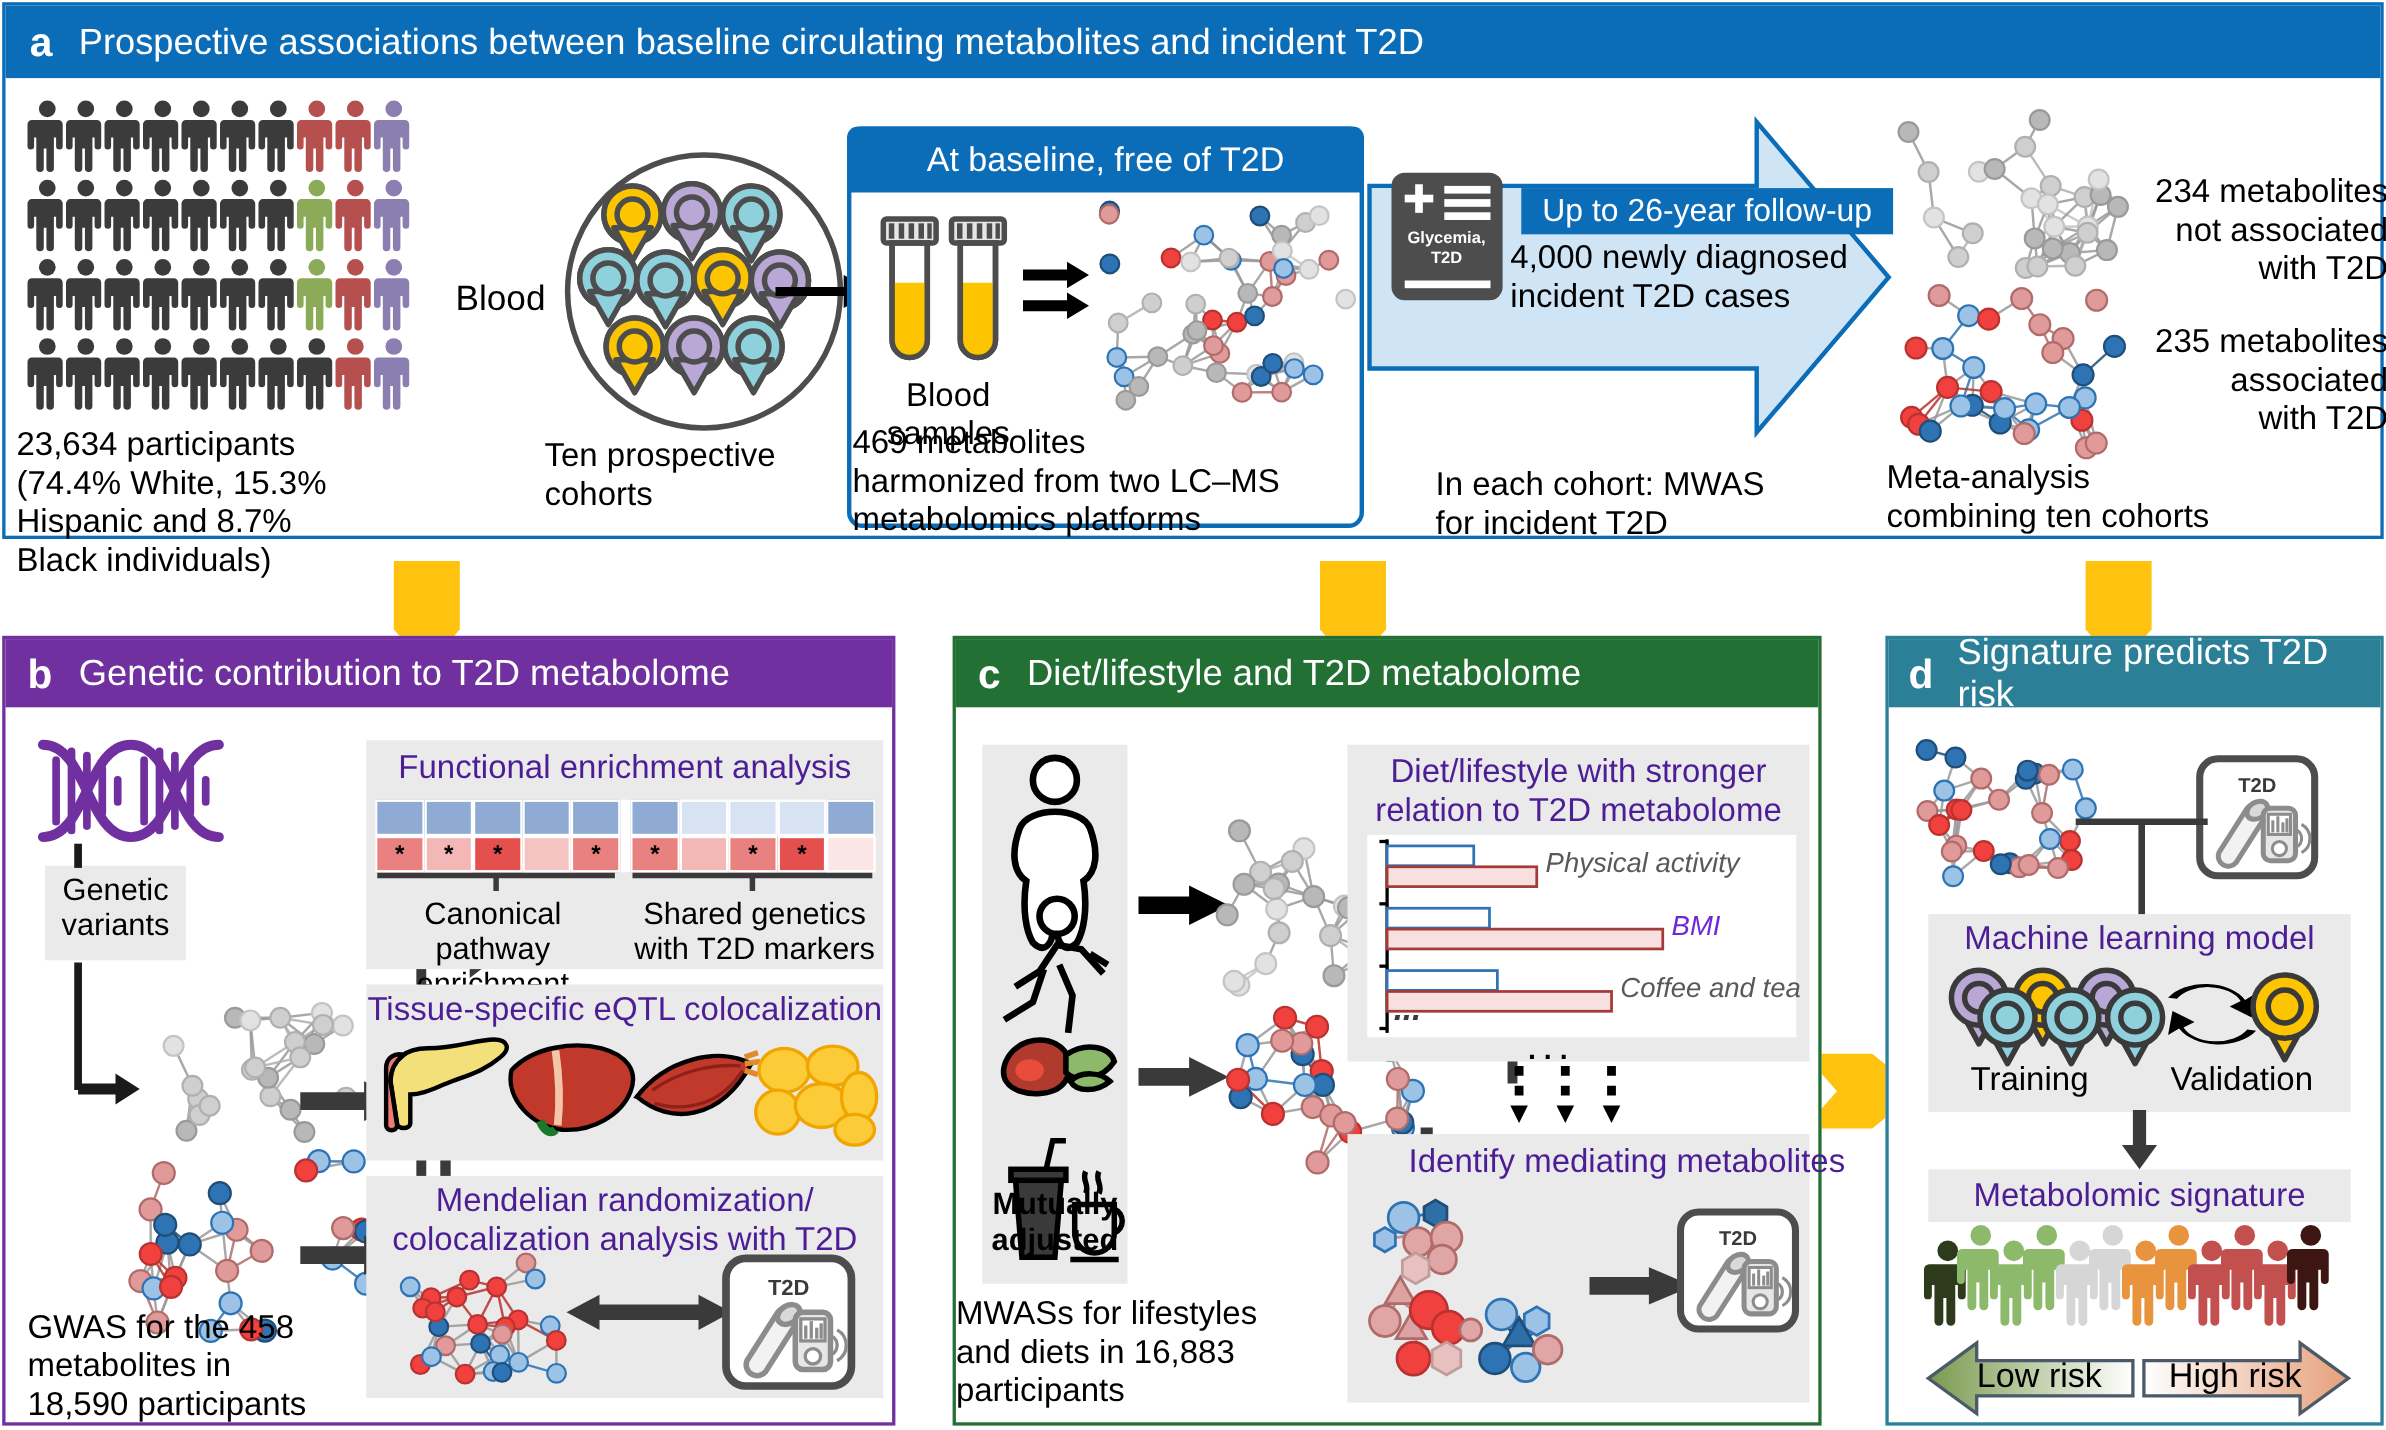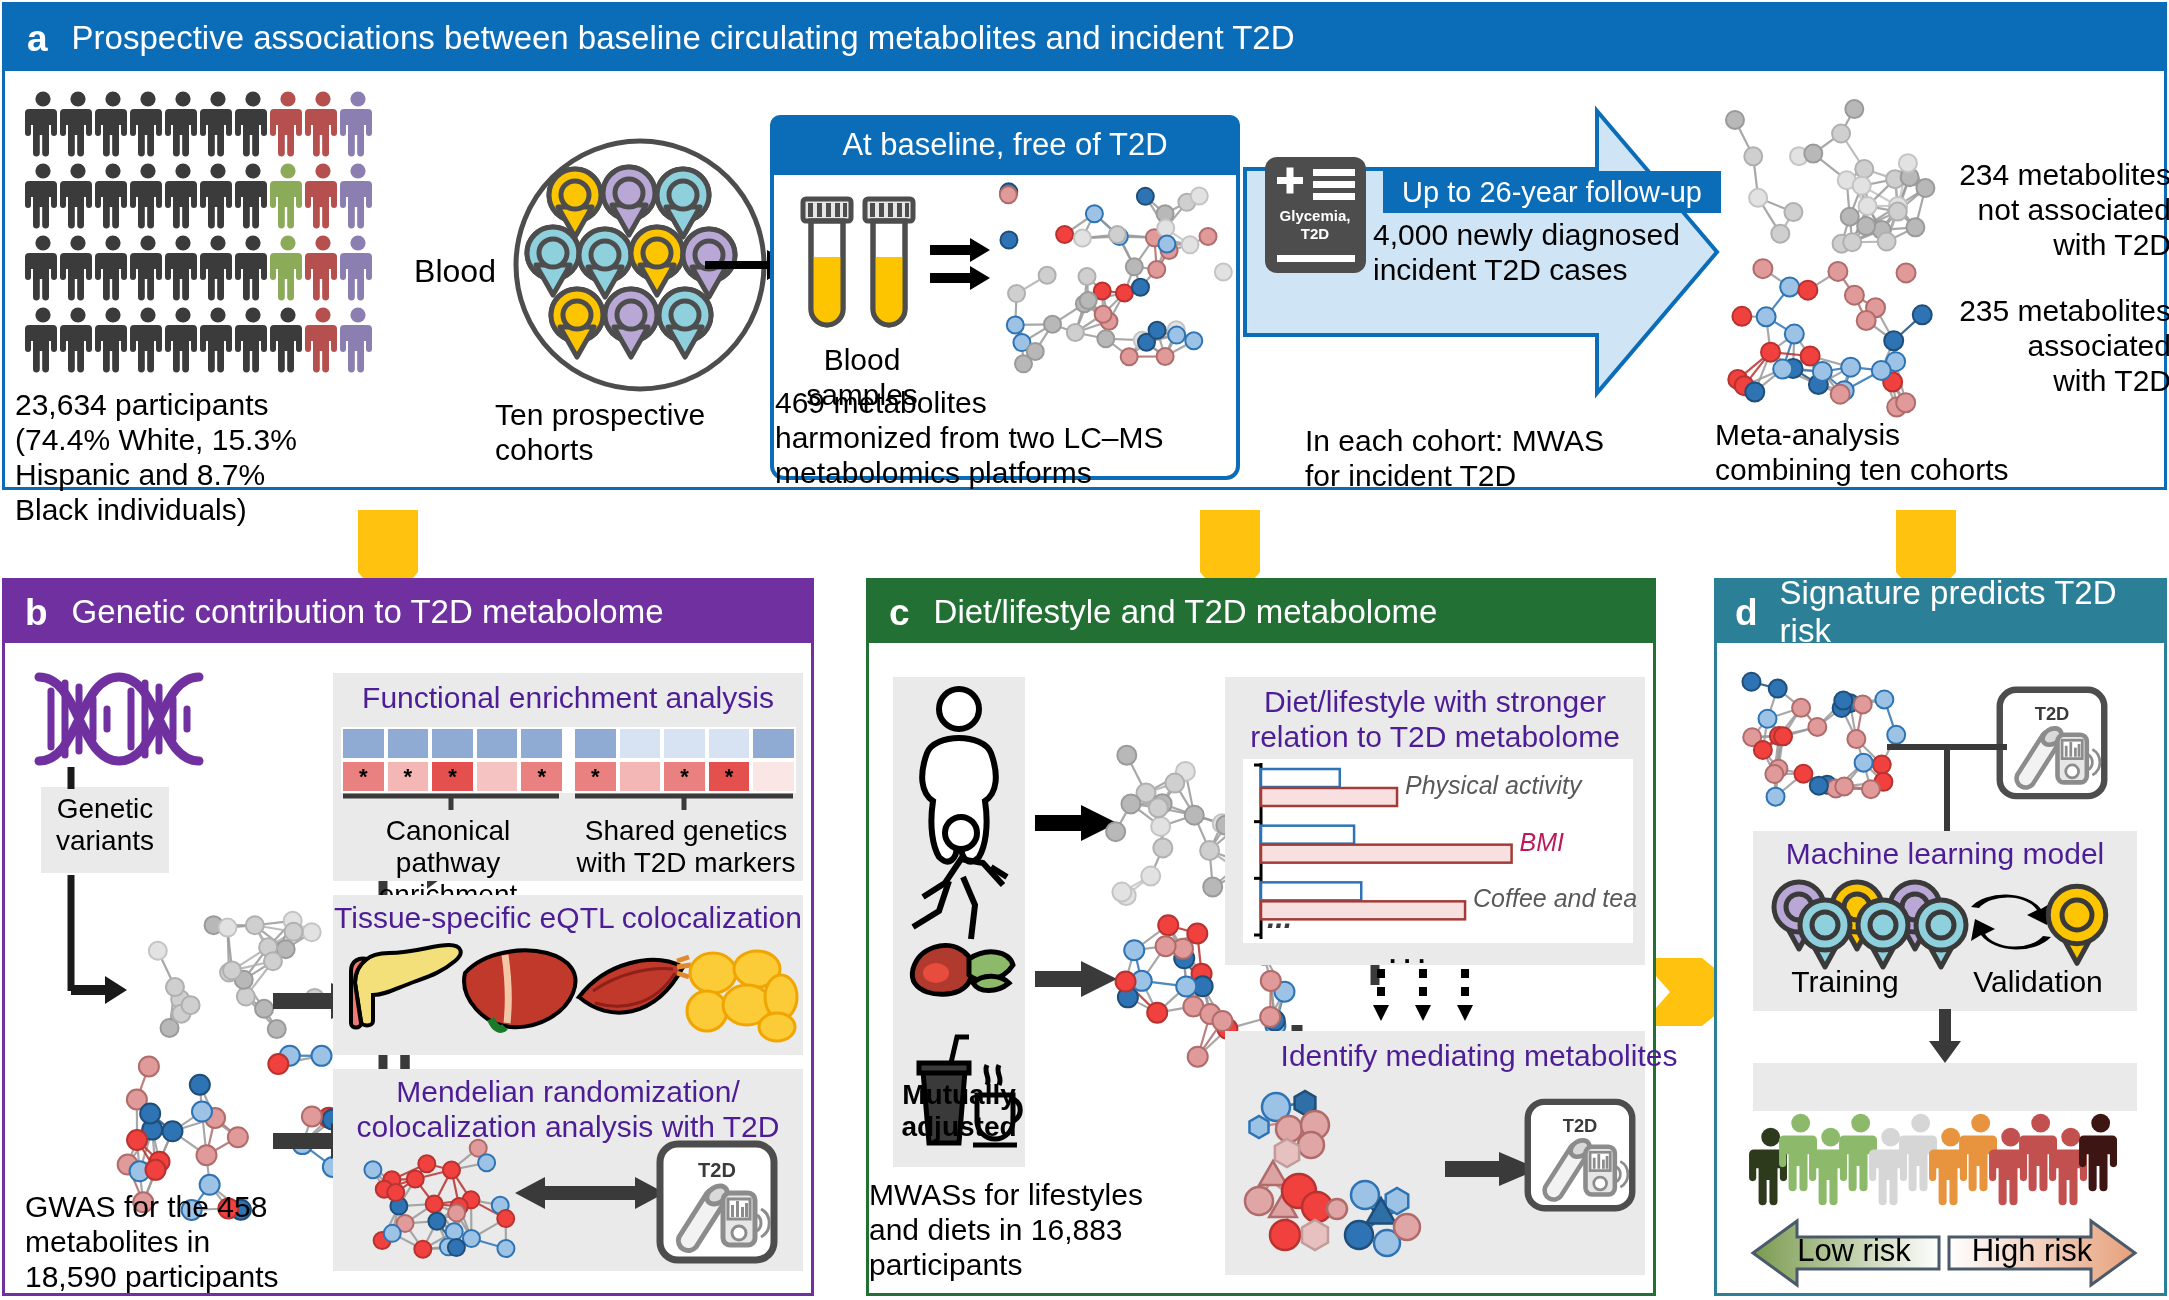--- a/index.html
+++ b/index.html
@@ -1331,21 +1331,21 @@
         <line x1="11" y1="62.666666666666664" x2="18" y2="62.666666666666664" stroke="#000" stroke-width="3"></line>
         <rect x="18" y="66.66666666666666" width="93.08" height="18" fill="#ffffff" stroke="#2e74b5" stroke-width="2.5"></rect>
         <rect x="18" y="85.66666666666666" width="250.6" height="18" fill="#f7e0df" stroke="#a33c38" stroke-width="2.5"></rect>
         <line x1="11" y1="119.33333333333333" x2="18" y2="119.33333333333333" stroke="#000" stroke-width="3"></line>
         <rect x="18" y="123.33333333333333" width="100.24" height="18" fill="#ffffff" stroke="#2e74b5" stroke-width="2.5"></rect>
         <rect x="18" y="142.33333333333331" width="204.06" height="18" fill="#f7e0df" stroke="#a33c38" stroke-width="2.5"></rect>
         <line x1="11" y1="176" x2="18" y2="176" stroke="#000" stroke-width="3"></line>
       </svg>
     <div id="bars-cat-labels">
         <div style="position: absolute; left: 162.04px; top: 12px; font-size: 25px; color: rgb(89, 89, 89); white-space: nowrap;">Physical activity</div>
-        <div style="position: absolute; left: 276.6px; top: 68.6667px; font-size: 25px; color: #be185d; white-space: nowrap;">BMI</div>
+        <div style="position: absolute; left: 276.6px; top: 68.6667px; font-size: 25px; color: #6d28d9; white-space: nowrap;">BMI</div>
         <div style="position: absolute; left: 230.06px; top: 125.333px; font-size: 25px; color: rgb(89, 89, 89); white-space: nowrap;">Coffee and tea</div>
       </div>
     <div style="position:absolute;left:24px;top:142px;font-size:30px;color:#3a3a3a;font-weight:bold;">...</div>
   </div>
   <div style="position:absolute;left:520px;top:358px;font-size:26px;color:#000;font-weight:bold;">. . .</div>
 
   <svg style="position:absolute;left:500px;top:388px;width:130px;height:62px;" viewBox="0 0 130 62">
     <g stroke="#000" stroke-width="8" stroke-dasharray="9 9" fill="none">
       <line x1="12" y1="0" x2="12" y2="36"></line>
         <line x1="54" y1="0" x2="54" y2="36"></line>
@@ -1587,20 +1587,21 @@
       </g>
     </svg>
   <div class="lbl" style="left:48px;top:384px;width:160px;font-size:30px;">Training</div>
   <div class="lbl" style="left:232px;top:384px;width:178px;font-size:30px;">Validation</div>
 
   <svg style="position:absolute;left:210px;top:428px;width:36px;height:54px;" viewBox="0 0 36 54">
     <path d="M12 0 h12 v32 h10 l-16 22 l-16 -22 h10 z" fill="#3a3a3a"></path>
   </svg>
 
   <div class="grey-box" style="left:36px;top:482px;width:384px;height:48px;"></div>
+  <div class="box-title" style="left:36px;top:489px;width:384px;">Metabolomic signature</div>
 
   <svg style="position:absolute;left:38px;top:532px;width:382px;height:112px;" viewBox="0 0 382 112">
     <defs>
       <g id="pd-person">
         <circle cx="14" cy="9" r="8.4"></circle>
         <path d="M3.6 20 h20.8 a4.2 4.2 0 0 1 4.2 4.2 v21 a3.2 3.2 0 0 1 -6.4 0 v-8.4 h-2.1 v29.4 a3.6 3.6 0 0 1 -7.2 0 v-18.9 h-2.5 v18.9 a3.6 3.6 0 0 1 -7.2 0 v-29.4 h-2.1 v8.4 a3.2 3.2 0 0 1 -6.4 0 v-21 a4.2 4.2 0 0 1 4.2 -4.2 z"></path>
       </g>
     </defs>
     <g id="d-people">
         <use transform="translate(0,14) scale(1.12)" fill="#2d3a1c" xlink:href="#pd-person"></use>

